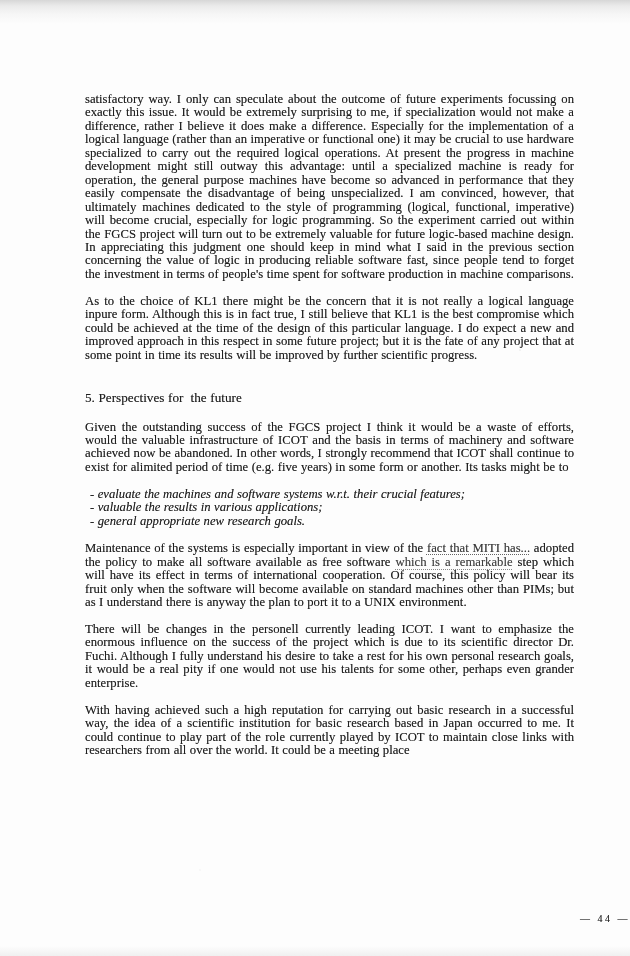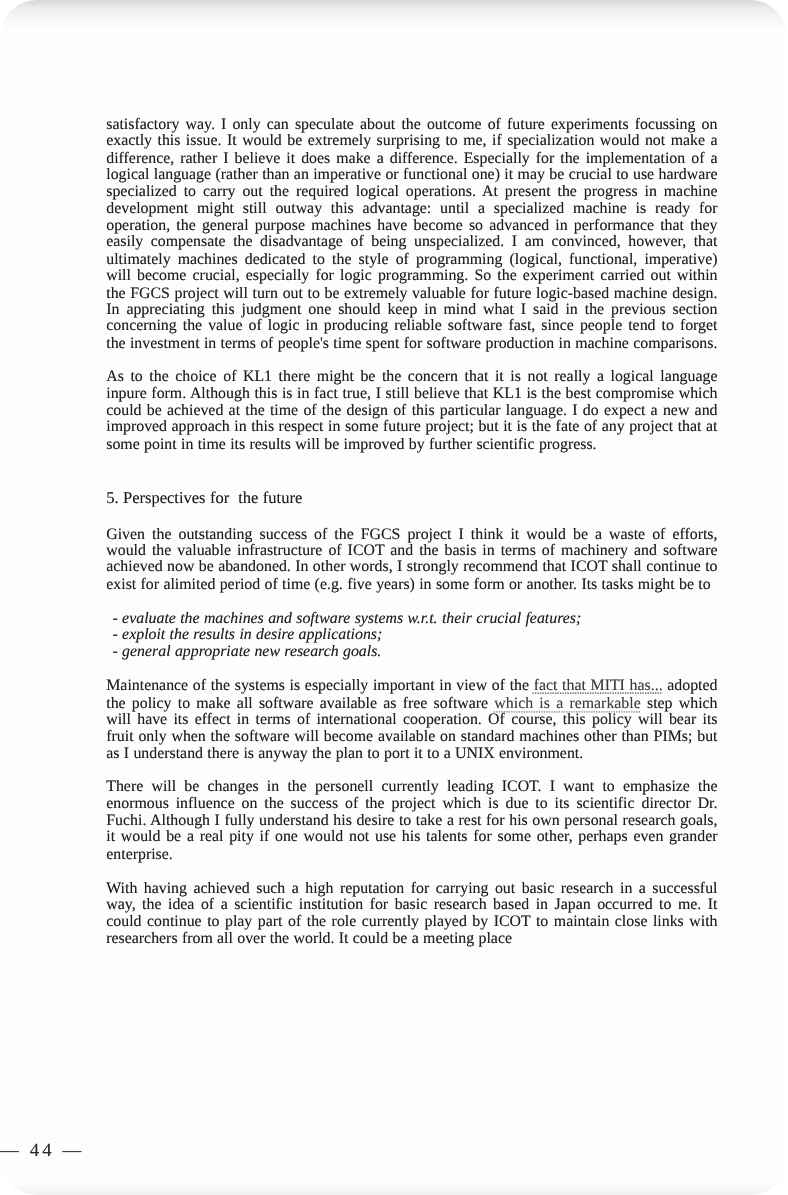--- a/index.html
+++ b/index.html
@@ -8,21 +8,20 @@
     background: #ffffff;
   }
   .scan-page {
     position: relative;
     width: 630px;
     height: 956px;
     background: #fdfdfd;
     overflow: hidden;
     font-family: "Liberation Serif", "DejaVu Serif", serif;
     color: #1f1f1f;
-    border-radius: 30px;
   }
   .scan-top-shadow {
     position: absolute;
     top: 0; left: 0;
     width: 100%;
     height: 24px;
     background: linear-gradient(180deg, #d7d7d7 0px, #ebebeb 6px, #f6f6f6 14px, rgba(253,253,253,0) 24px);
     pointer-events: none;
   }
   .scan-bottom-shadow {
@@ -82,22 +81,22 @@
     opacity: 0.85;
     text-decoration: underline dotted rgba(90,90,90,0.45) 1px;
     text-underline-offset: 3px;
     margin-top: 38px;
   }
   .page-number {
     position: absolute;
     top: 913px;
     left: 0;
     width: 100%;
-    text-align: left;
-    font-size: 15px;
+    text-align: right;
+    font-size: 10px;
     letter-spacing: 2.5px;
     color: #2a2a2a;
     text-shadow: 0 0 0.5px rgba(45,45,45,0.5);
   }
 </style>
 </head>
 <body>
 
 <div class="scan-page">
   <div class="scan-top-shadow"></div>
@@ -108,21 +107,21 @@
     <p class="para">satisfactory way. I only can speculate about the outcome of future experiments focussing on exactly this issue. It would be extremely surprising to me, if specialization would not make a difference, rather I believe it does make a difference. Especially for the implementation of a logical language (rather than an imperative or functional one) it may be crucial to use hardware specialized to carry out the required logical operations. At present the progress in machine development might still outway this advantage: until a specialized machine is ready for operation, the general purpose machines have become so advanced in performance that they easily compensate the disadvantage of being unspecialized. I am convinced, however, that ultimately machines dedicated to the style of programming (logical, functional, imperative) will become crucial, especially for logic programming. So the experiment carried out within the FGCS project will turn out to be extremely valuable for future logic-based machine design. In appreciating this judgment one should keep in mind what I said in the previous section concerning the value of logic in producing reliable software fast, since people tend to forget the investment in terms of people's time spent for software production in machine comparisons.</p>
 
     <p class="para">As to the choice of KL1 there might be the concern that it is not really a logical language inpure form. Although this is in fact true, I still believe that KL1 is the best compromise which could be achieved at the time of the design of this particular language. I do expect a new and improved approach in this respect in some future project; but it is the fate of any project that at some point in time its results will be improved by further scientific progress.</p>
 
     <h2 class="heading">5. Perspectives for  the future</h2>
 
     <p class="para">Given the outstanding success of the FGCS project I think it would be a waste of efforts, would the valuable infrastructure of ICOT and the basis in terms of machinery and software achieved now be abandoned. In other words, I strongly recommend that ICOT shall continue to exist for alimited period of time (e.g. five years) in some form or another. Its tasks might be to</p>
 
     <ul class="tasks">
       <li>- evaluate the machines and software systems w.r.t. their crucial features;</li>
-      <li>- exploit the results in desire applications;</li>
+      <li>- valuable the results in various applications;</li>
       <li>- general appropriate new research goals.</li>
     </ul>
 
     <p class="para"><span>Maintenance of the systems is especially important in view of the </span><span class="overtyped">fact that MITI has...</span><span> adopted the policy to make all software available as free software </span><span class="overtyped-light">which is a remarkable</span><span> step which will have its effect in terms of international cooperation. Of course, this policy will bear its fruit only when the software will become available on standard machines other than PIMs; but as I understand there is anyway the plan to port it to a UNIX environment.</span></p>
 
     <p class="para">There will be changes in the personell currently leading ICOT. I want to emphasize the enormous influence on the success of the project which is due to its scientific director Dr. Fuchi. Although I fully understand his desire to take a rest for his own personal research goals, it would be a real pity if one would not use his talents for some other, perhaps even grander enterprise.</p>
 
     <p class="para">With having achieved such a high reputation for carrying out basic research in a successful way, the idea of a scientific institution for basic research based in Japan occurred to me. It could continue to play part of the role currently played by ICOT to maintain close links with researchers from all over the world. It could be a meeting place</p>
 
   </div>

